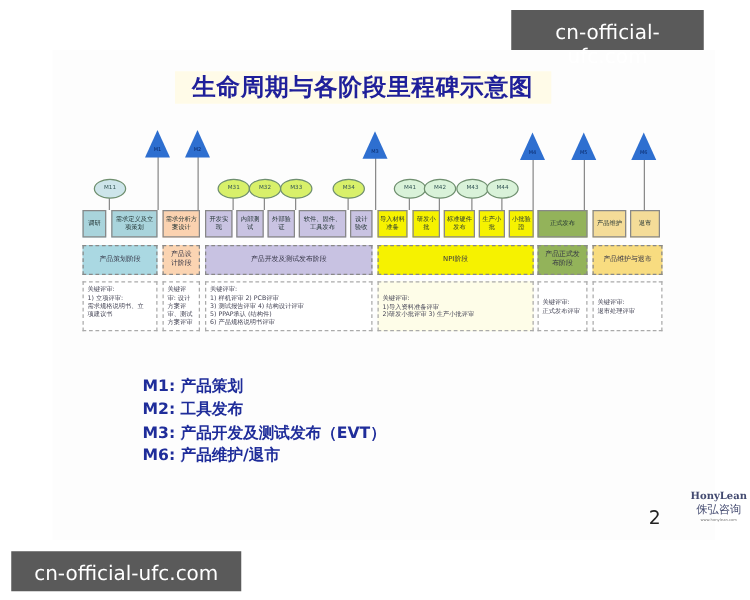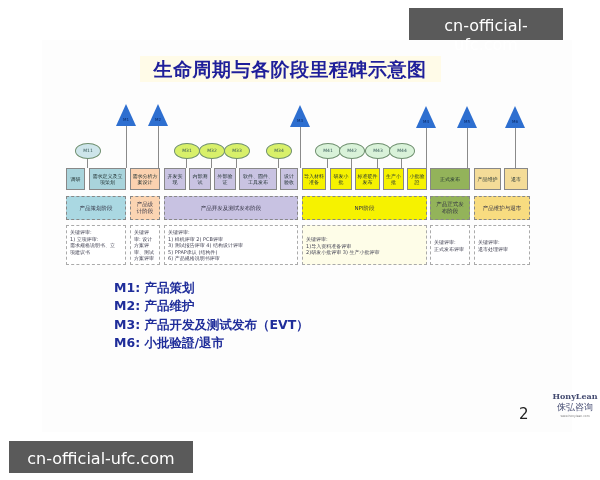--- a/index.html
+++ b/index.html
@@ -37,21 +37,21 @@
   .p-blue { background:#aad8e2; }
   .p-orange { background:#fbd4b2; }
   .p-purple { background:#c8c2e2; }
   .p-yellow { background:#f6f200; }
   .p-green { background:#93b35a; }
   .p-tan { background:#f8dc80; }
   .review { position:absolute; top:225px; height:40px; border:1px dashed #aaa; font-size:5px; color:#445;
             line-height:6.5px; box-sizing:border-box; padding:3px 3px; background:#fff; }
   .review.ylw { background:#fefde8; }
   .review div { white-space:nowrap; }
-  .legend { position:absolute; left:114px; top:279px; font-size:12.5px; font-weight:bold; color:#1f2d9a; line-height:18.4px; }
+  .legend { position:absolute; left:114px; top:300px; font-size:12.5px; font-weight:bold; color:#1f2d9a; line-height:18.4px; }
   .pagenum { position:absolute; left:519px; top:405px; font-size:15px; color:#222; }
   .logo { position:absolute; left:550px; top:391px; width:50px; text-align:center; color:#434a70; }
   .logo .l1 { font-family:"DejaVu Serif", serif; font-size:8px; font-weight:bold; }
   .logo .l2 { font-family:"DejaVu Serif", serif; font-size:9px; }
   .logo .l3 { font-size:3px; color:#777; }
 </style>
 </head>
 <body>
 
 <div class="slide"></div>
@@ -156,23 +156,23 @@
   <div>关键评审:</div>
   <div>正式发布评审</div>
 </div>
 <div class="review" style="left:474px; width:56px; padding-top:13px;">
   <div>关键评审:</div>
   <div>退市处理评审</div>
 </div>
 
 <div class="legend">
   <div>M1: 产品策划</div>
-  <div>M2: 产品维护</div>
+  <div>M2: 工具发布</div>
   <div>M3: 产品开发及测试发布（EVT）</div>
-  <div>M6: 小批验證/退市</div>
+  <div>M6: 产品维护/退市</div>
 </div>
 
 <div class="pagenum">2</div>
 
 <div class="logo">
   <div class="l1">HonyLean</div>
   <div class="l2">侏弘咨询</div>
   <div class="l3">www.honylean.com</div>
 </div>
 

